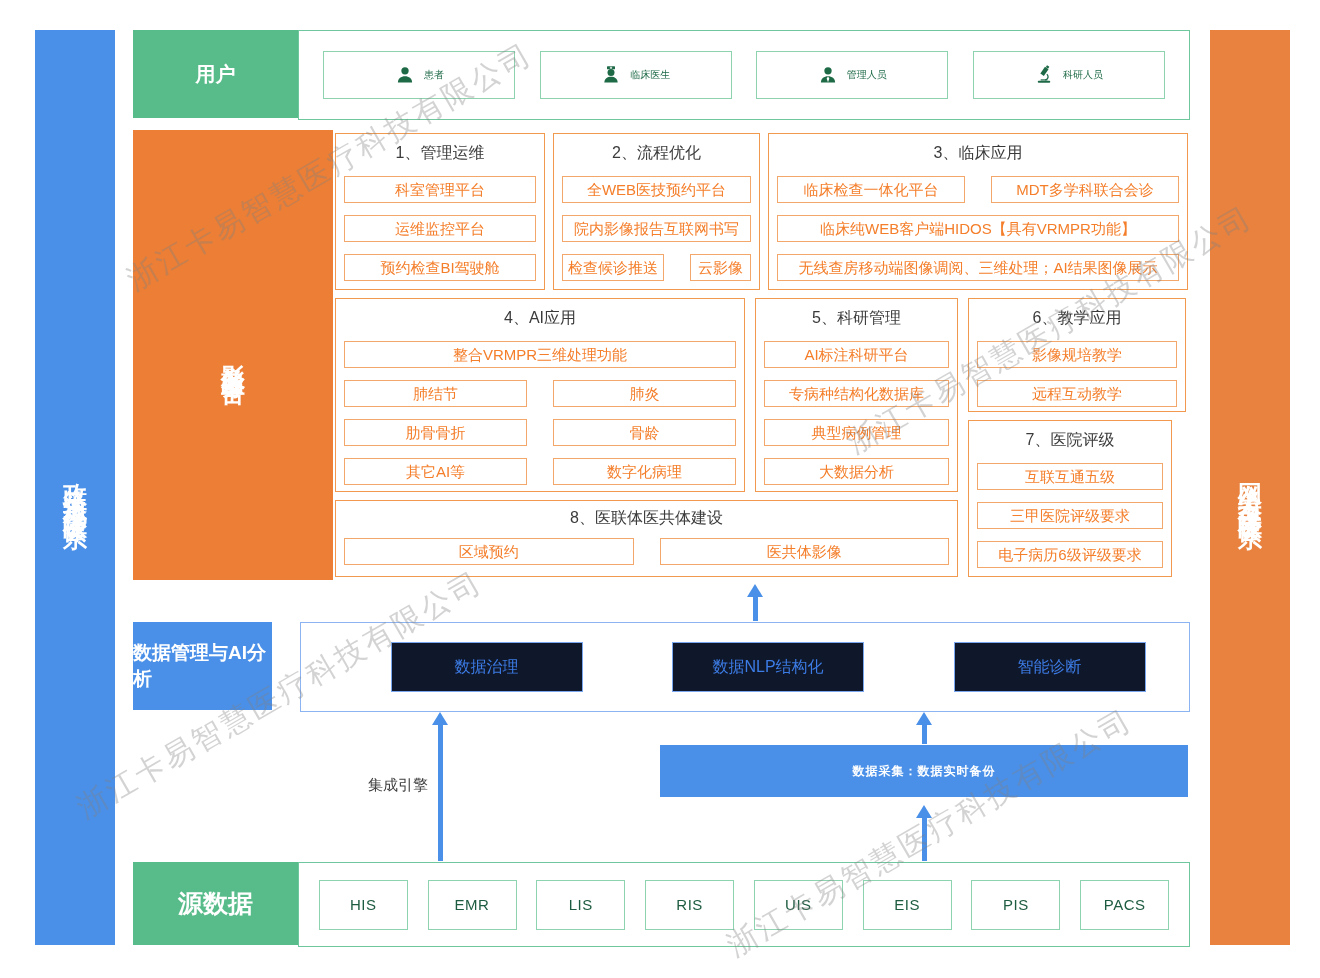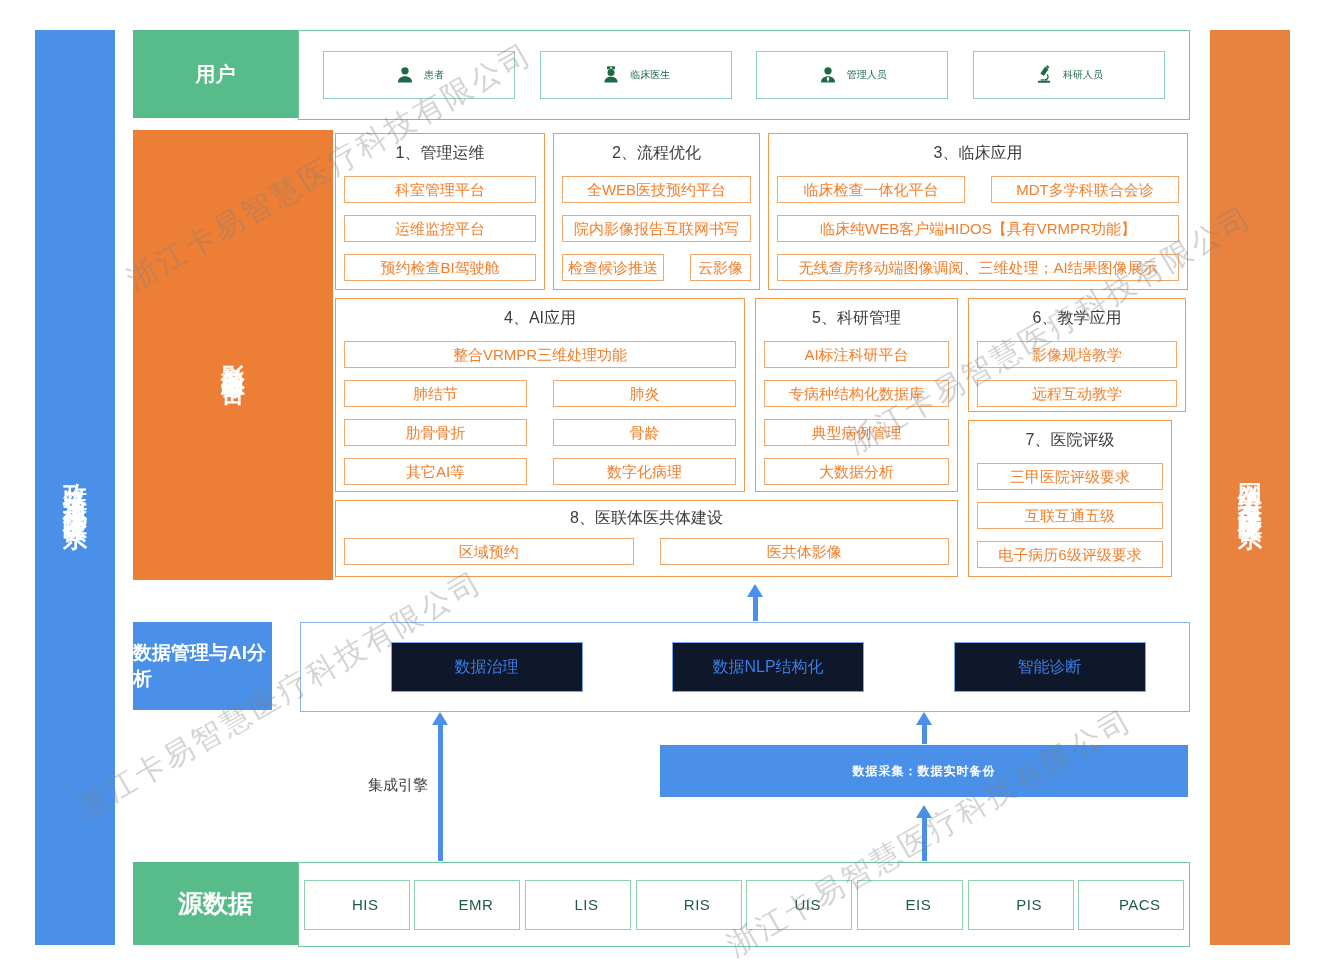--- a/index.html
+++ b/index.html
@@ -57,21 +57,21 @@
   
   .arrow{position:absolute;width:16px;display:flex;flex-direction:column;align-items:center;}
   .arrow .head{width:0;height:0;border-left:8px solid transparent;border-right:8px solid transparent;
         border-bottom:13px solid #4a90e8;}
   .arrow .shaft{width:5px;flex:1;background:#4a90e8;}
 
   
   .src-wrap{position:absolute;left:298px;top:862px;width:890px;height:83px;
         border:1px solid #6fc79d;display:flex;align-items:center;justify-content:space-evenly;}
   .sbox{width:87px;height:48px;border:1px solid #8ed3b0;display:flex;align-items:center;
-        justify-content:center;color:#1d5c40;font-size:15px;letter-spacing:.5px;background:#fff;padding-left:17px;}
+        justify-content:center;color:#1d5c40;font-size:15px;letter-spacing:.5px;background:#fff;}
 
   
   .wm{position:absolute;color:rgba(128,128,128,.35);font-size:30px;letter-spacing:3px;
         white-space:nowrap;transform:rotate(-30deg);transform-origin:0 50%;z-index:50;
         pointer-events:none;}
 </style>
 </head>
 <body>
 
 <div class="canvas">
@@ -188,22 +188,22 @@
     </div>
 
     <div class="sec" style="left:635px;top:168px;width:218px;height:114px">
       <div class="sec-title">6、教学应用</div>
       <div class="oitem">影像规培教学</div>
       <div class="oitem">远程互动教学</div>
     </div>
 
     <div class="sec" style="left:635px;top:290px;width:204px;height:157px">
       <div class="sec-title">7、医院评级</div>
+      <div class="oitem">互联互通五级</div>
       <div class="oitem">三甲医院评级要求</div>
-      <div class="oitem">互联互通五级</div>
       <div class="oitem">电子病历6级评级要求</div>
     </div>
 
     <div class="sec" style="left:2px;top:370px;width:623px;height:77px">
       <div class="sec-title" style="padding-top:7px">8、医联体医共体建设</div>
       <div class="orow" style="margin-top:9px">
         <div class="oitem">区域预约</div>
         <div class="oitem">医共体影像</div>
       </div>
     </div>

